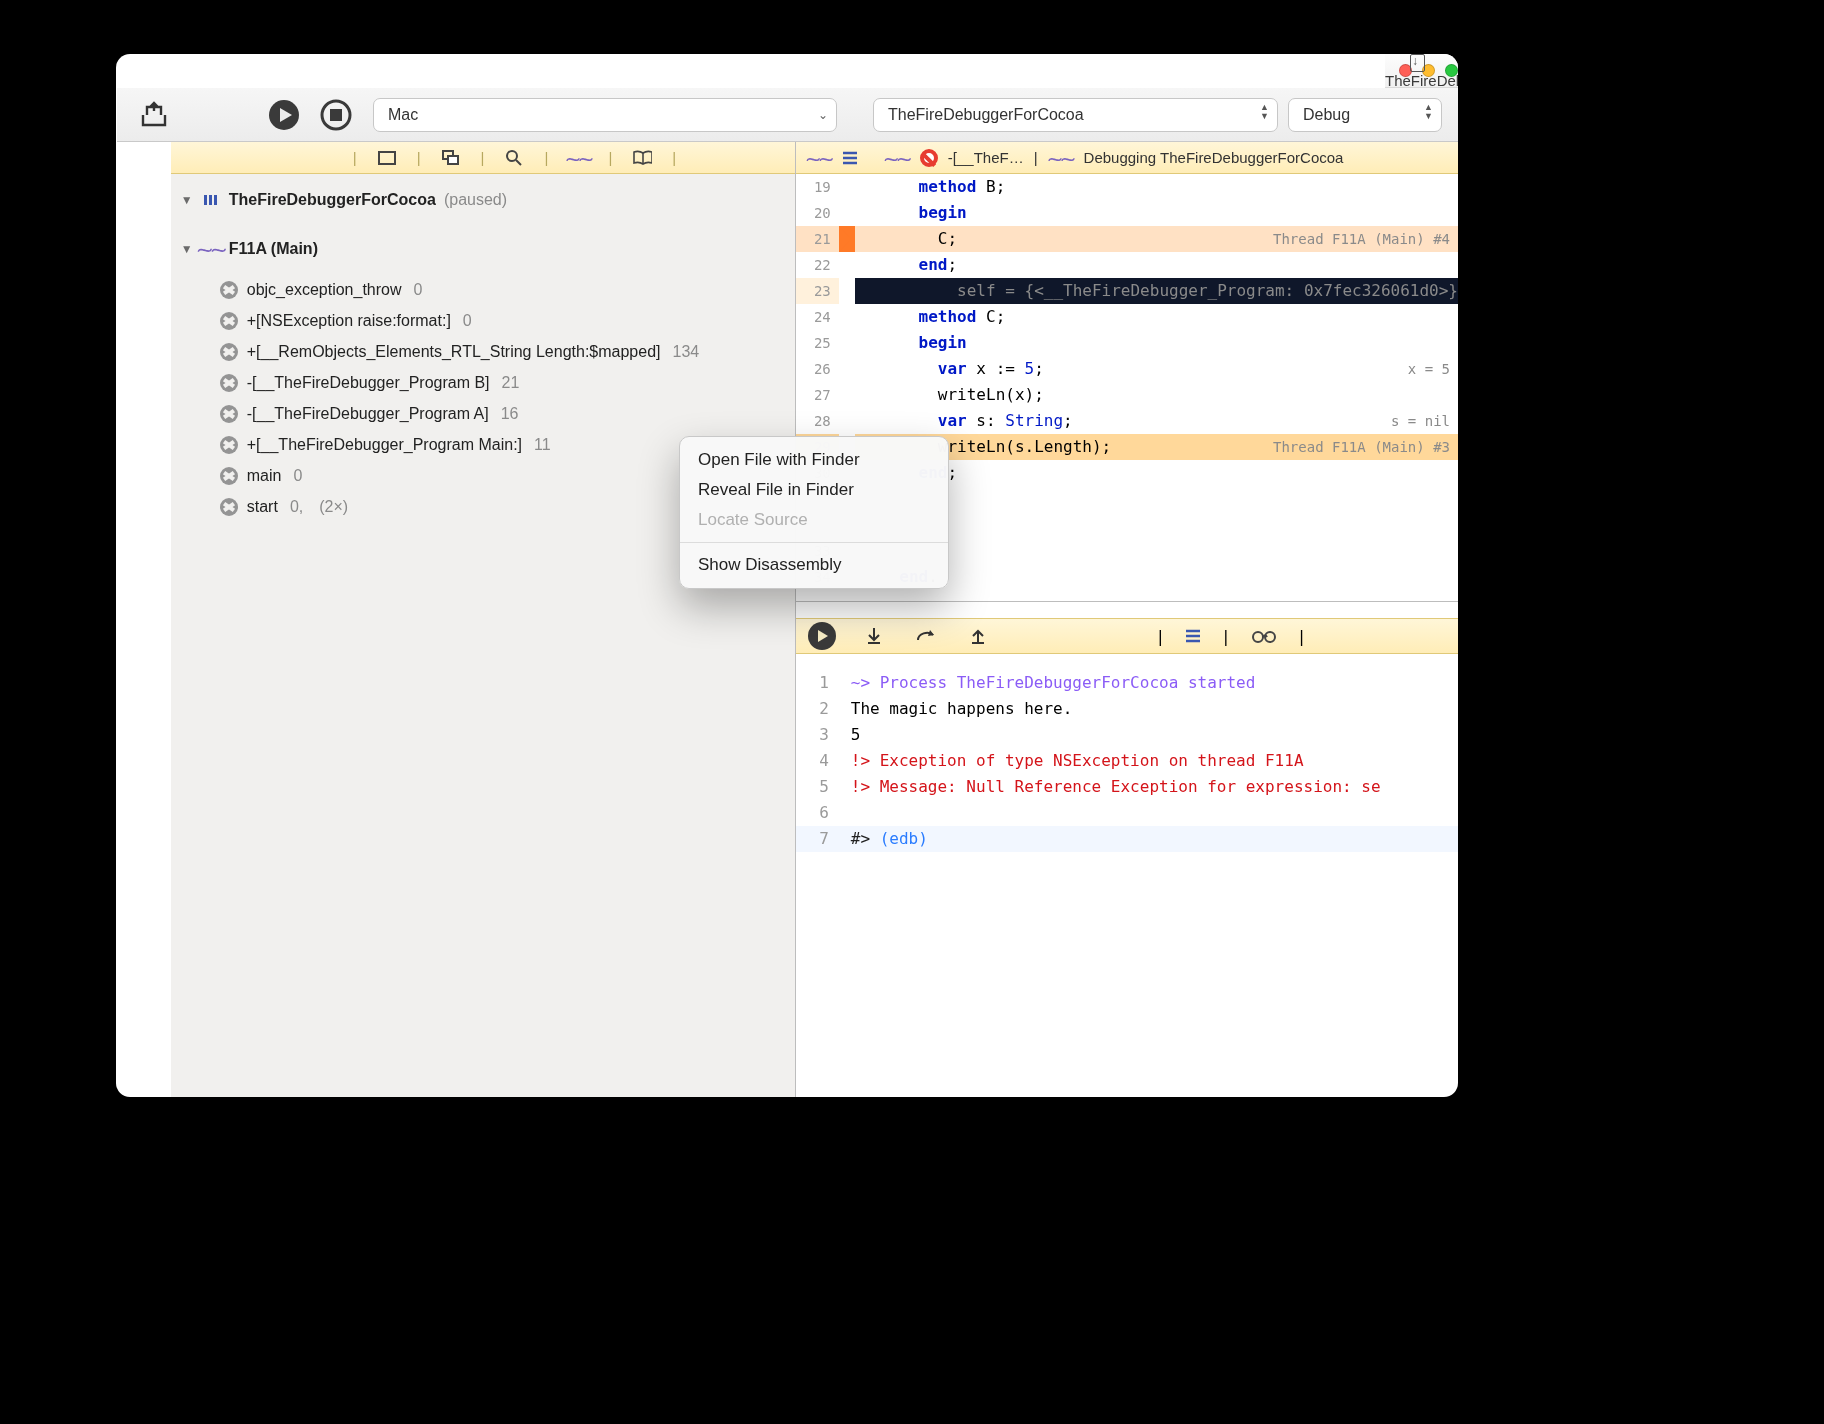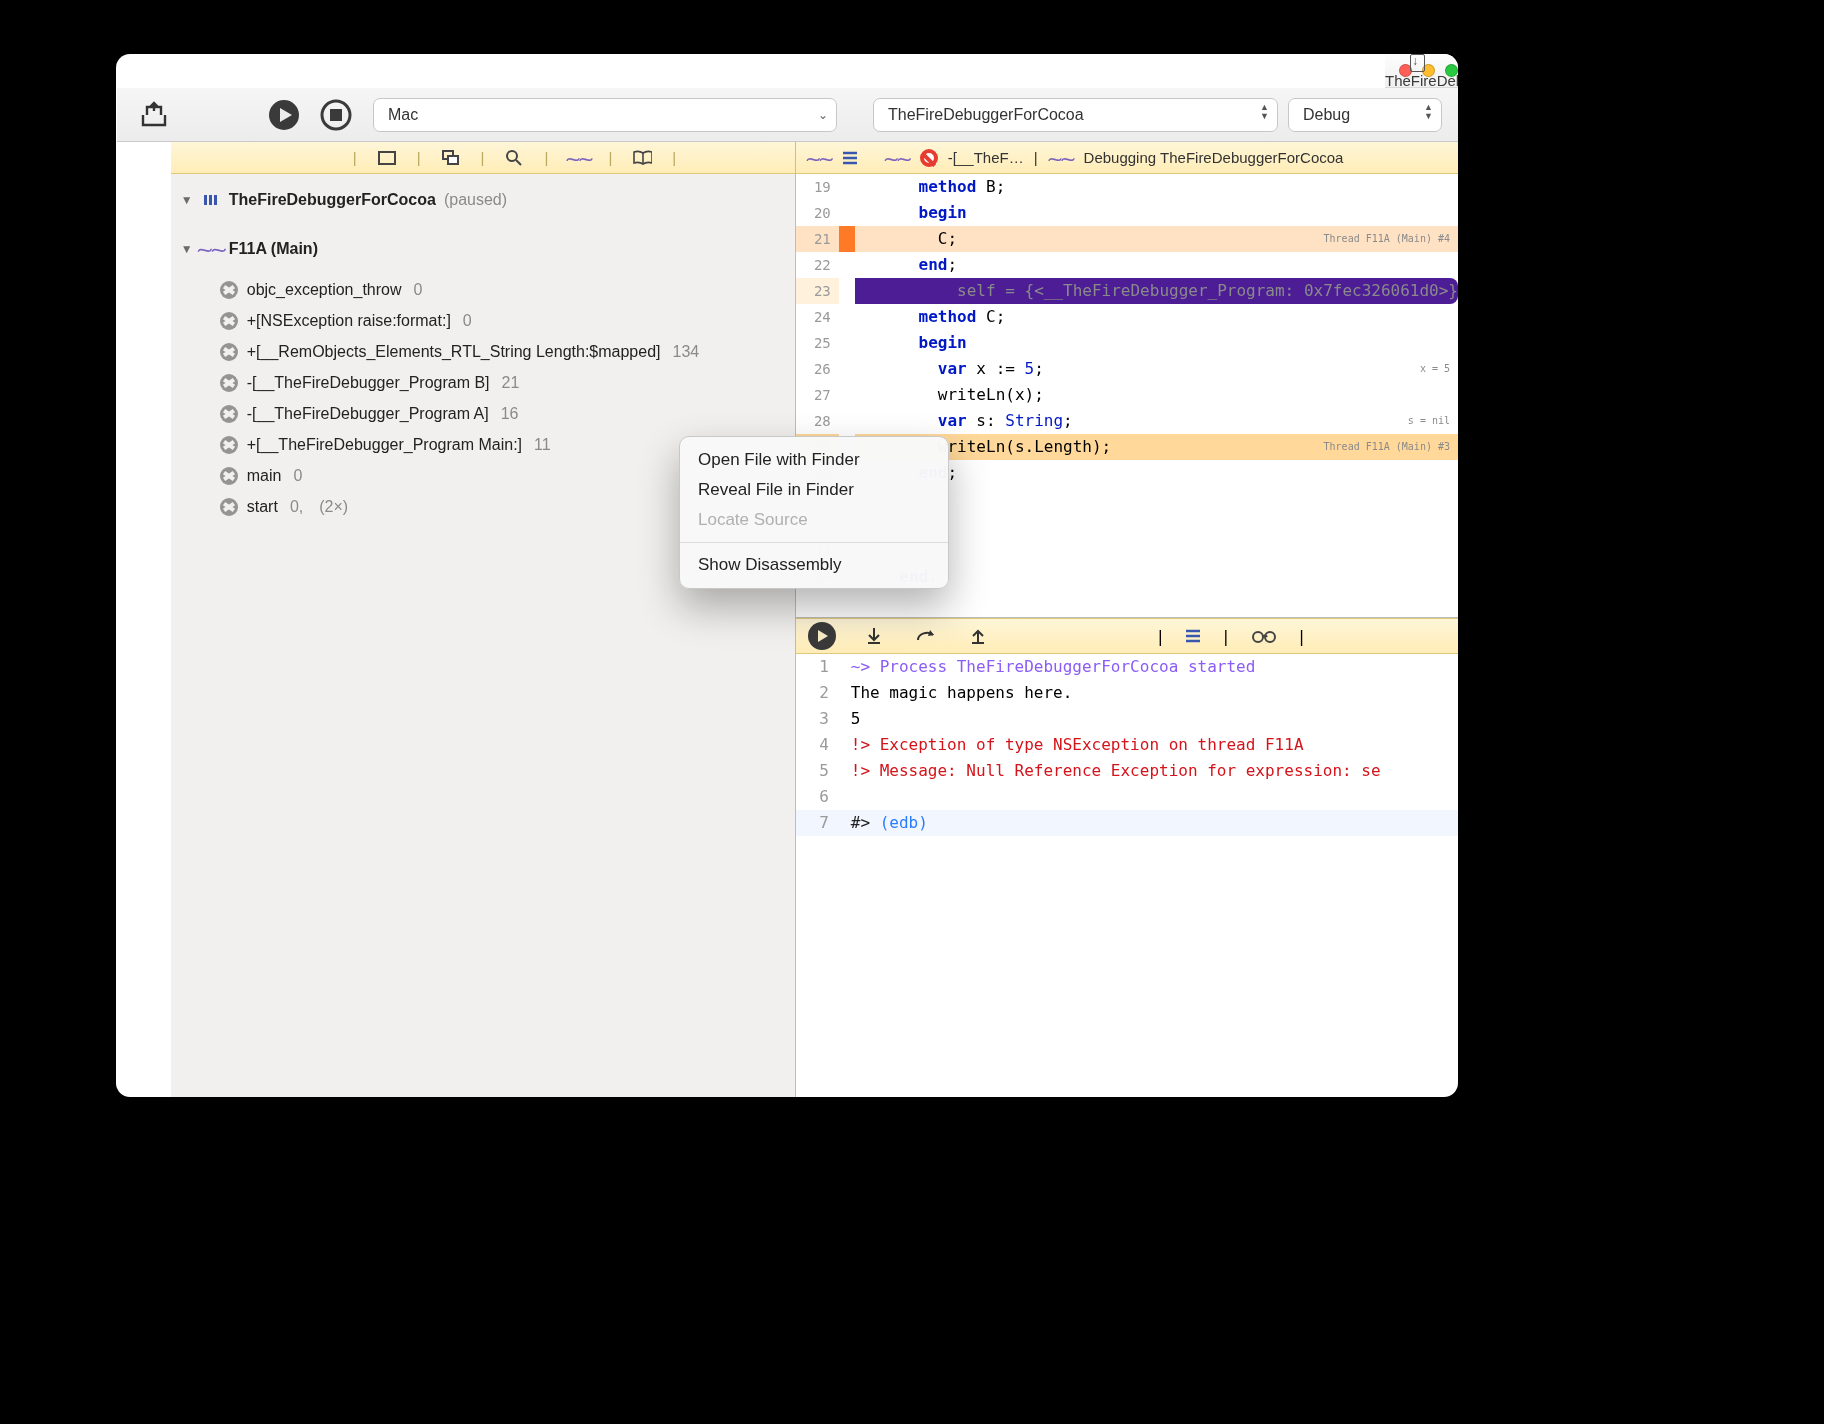--- a/index.html
+++ b/index.html
@@ -68,34 +68,34 @@
   }
   .ctxitem{ padding:5px 18px;}
   .ctxitem.disabled{ color:#b0b0b0;}
   .ctxsep{ height:1px; background:#dcdcdc; margin:7px 0;}
   
   .rstrip{ height:32px; background:linear-gradient(#fff6d8,#ffedb7); border-bottom:1px solid #e0c978; display:flex; align-items:center; padding:0 10px; gap:10px; font-size:15px; color:#333;}
   .crumb{ display:flex; align-items:center; gap:6px; }
   .rem-badge{ width:18px;height:18px;border-radius:50%;background:#fff;border:4px solid #e73c30; position:relative;}
   .rem-badge::before{content:"";position:absolute;left:-3px;right:-3px;top:5px;height:4px;background:#e73c30;transform:rotate(45deg);}
   
-  .editor{ flex:1 1 auto; min-height:0; display:flex; flex-direction:column; font-family: "SF Mono","Menlo",Consolas,monospace; font-size:16px;}
+  .editor{ flex:1 1 auto; min-height:0; display:flex; flex-direction:column; font-family: "SF Mono","Menlo",Consolas,monospace; font-size:16px;gap:16px;}
   .codewrap{ flex:1; overflow:auto; border-bottom:1px solid #bdbdbd;}
   .codeline{ display:flex; align-items:stretch; height:26px; line-height:26px; white-space:pre;}
   .gut{ width:43px; text-align:right; padding-right:8px; color:#9a9a9a; background:#fff; border-right:0px solid transparent; font-size:14px;}
   .mark{ width:16px; background:#fff; position:relative;}
   .codetxt{ flex:1; padding-left:6px; position:relative;}
-  .ann{ position:absolute; right:8px; top:0; color:#8a8a8a; font-size:10px;}
+  .ann{ position:absolute; right:8px; top:0; color:#8a8a8a; font-size:14px;}
   .hl-step{ background:#ffe1c4;}
   .hl-step .gut{ background:#ffe1c4;}
   .hl-step .mark{ background:#ff7a27;}
   .arrow-step::after{content:""; position:absolute; left:0; top:0; width:0;height:0;border-top:13px solid transparent;border-bottom:13px solid transparent;border-left:12px solid #ff7a27;}
   .hl-frame{ background:#ffd89a;}
   .hl-frame .gut{ background:#ffd89a;}
-  .hl-inline{ background:#4c1d95;border-radius:8px;}
+  .hl-inline{ background:#0f172a;}
   .hl-inline .gut{ background:#fff1dc;}
   .kw{ color:#0018c6; font-weight:700;}
   .kwn{ color:#0018c6;}
   .num{ color:#0018c6;}
   .cmt{ color:#8a8a8a;}
   
   .constrip{ height:36px; background:linear-gradient(#fff6d8,#ffedb7); border-top:1px solid #e0c978; border-bottom:1px solid #e0c978; display:flex; align-items:center; padding:0 12px; gap:24px;}
   .cbtn{ width:28px; height:28px; display:flex; align-items:center; justify-content:center; color:#333;}
   .cbtn.round{ width:28px;height:28px;border-radius:50%; background:#3a3a3a; color:#f7eec6;}
   .congrp{ margin-left:auto; margin-right:auto; display:flex; align-items:center; gap:20px;}

